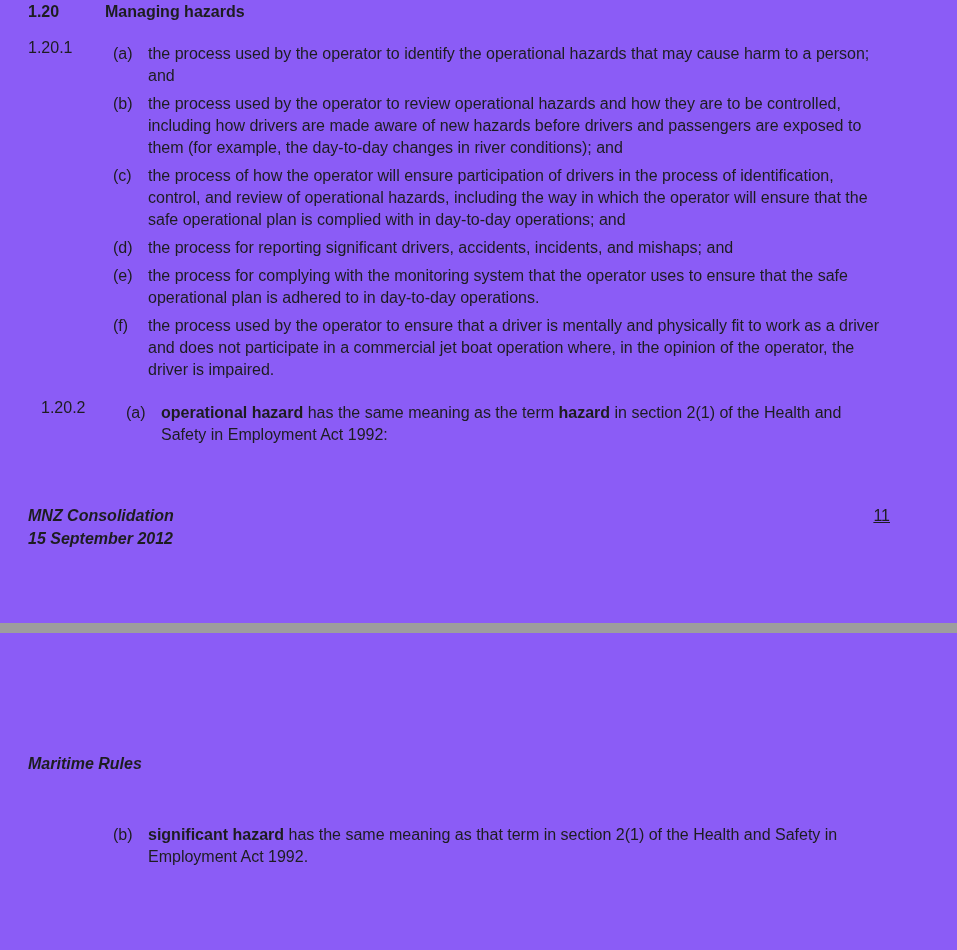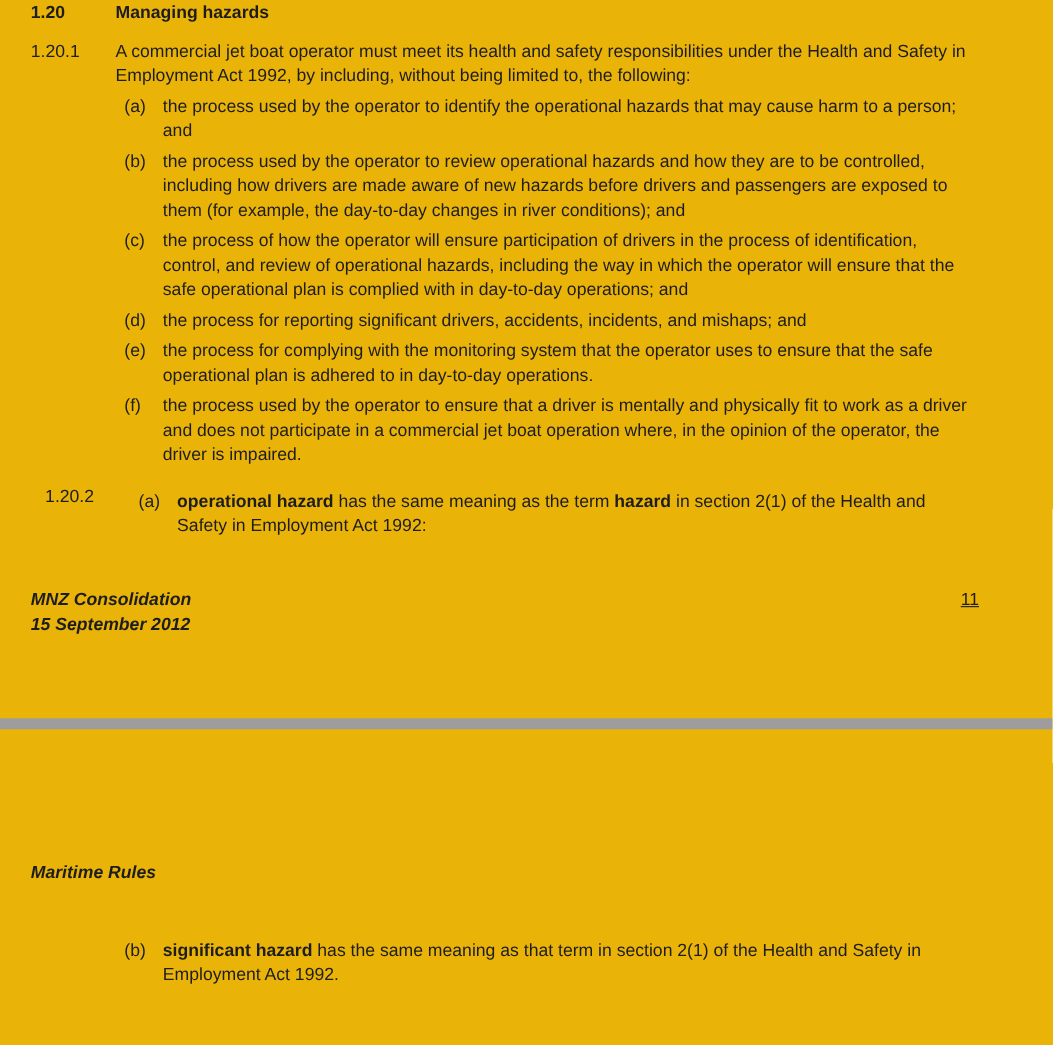--- a/index.html
+++ b/index.html
@@ -1,20 +1,20 @@
 <!DOCTYPE html>
 <html><head>
 <meta charset="utf-8">
 <style>
   html, body { margin: 0; padding: 0; background: #ffffff; }
   .page {
     position: relative;
     width: 957px;
     height: 950px;
-    background: #eab308;
+    background: #8b5cf6;
     overflow: hidden;
     font-family: "Liberation Sans", sans-serif;
     font-size: 16px;
     line-height: 22px;
     color: #1d1d20;
   }
   .content { padding: 1px 67px 0 28px; }
 
   .row { display: flex; align-items: flex-start; }
   .num-col { flex: 0 0 77px; }
@@ -25,21 +25,21 @@
   .clause-1201 { margin-top: 14px; }
   .clause-1202 { margin-top: 16px; margin-left: 13px; }
 
   .item { display: flex; margin-left: 8px; margin-top: 6px; }
   .clause-1202 .item { margin-top: 5px; }
   .item-label { flex: 0 0 35px; }
   .item-text { flex: 1; }
 
   .footer-row {
     position: relative;
-    margin-top: 44px;
+    margin-top: 58px;
     font-weight: 700;
     font-style: italic;
     line-height: 23px;
   }
   .page-number {
     position: absolute;
     top: 1px;
     right: 0;
     font-weight: 400;
     font-style: normal;
@@ -67,21 +67,20 @@
   <div class="content">
 
     <div class="row heading-row">
       <span class="num-col">1.20</span>
       <span class="body-col">Managing hazards</span>
     </div>
 
     <div class="row clause-1201">
       <span class="num-col">1.20.1</span>
       <div class="body-col">
-        <div>A commercial jet boat operator must meet its health and safety responsibilities under the Health and Safety in Employment Act 1992, by including, without being limited to, the following:</div>
         <div>
           <div class="item">
             <span class="item-label">(a)</span>
             <span class="item-text"><span>the process used by the operator to identify the operational hazards that may cause harm to a person; and</span></span>
           </div>
           <div class="item">
             <span class="item-label">(b)</span>
             <span class="item-text"><span>the process used by the operator to review operational hazards and how they are to be controlled, including how drivers are made aware of new hazards before drivers and passengers are exposed to them (for example, the day-to-day changes in river conditions); and</span></span>
           </div>
           <div class="item">

